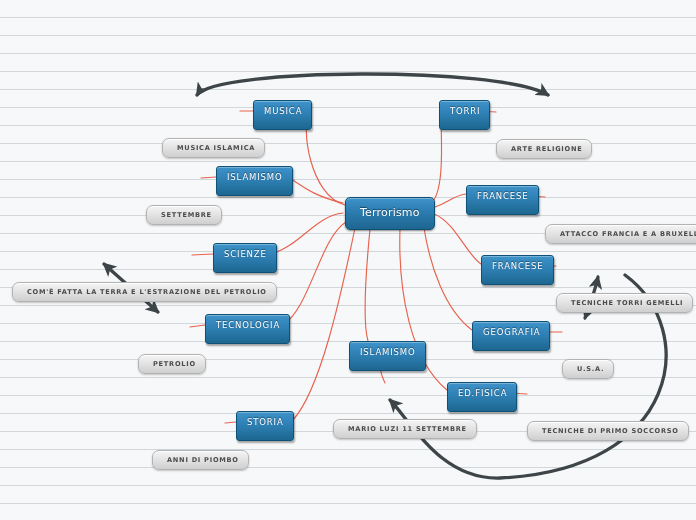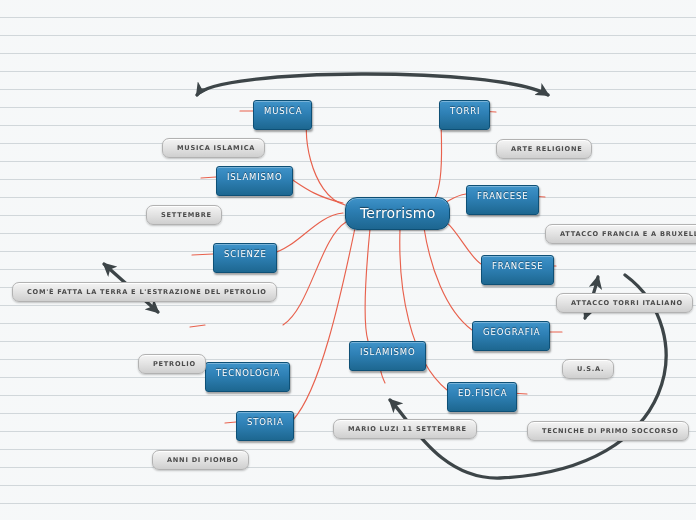--- a/index.html
+++ b/index.html
@@ -39,24 +39,24 @@
     position: absolute;
     box-sizing: border-box;
     white-space: nowrap;
     text-align: center;
     user-select: none;
   }
   
   .node.root {
     background: linear-gradient(to bottom, #3f93c9 0%, #2d7fb4 38%, #1d6690 100%);
     border: 1px solid #0e4f74;
-    border-radius: 12px;
+    border-radius: 5px;
     box-shadow: 0 1px 2px rgba(0,0,0,0.45), inset 0 1px 0 rgba(255,255,255,0.32);
     color: #ffffff;
-    font-size: 14px;
+    font-size: 11px;
     font-weight: normal;
     letter-spacing: 0.2px;
     text-shadow: 0 -1px 1px rgba(0,0,0,0.5);
     padding: 8px 14px 9px 14px;
     line-height: 14px;
     text-align: center;
   }
   
   .node.subject {
     background: linear-gradient(to bottom, #3f93c9 0%, #2f81b6 42%, #1d6790 100%);
@@ -130,34 +130,34 @@
         <path d="M 585 318 C 592 300 595 290 598 277" marker-end="url(#arrowEnd)" marker-start="url(#arrowStart)"></path>
         <path d="M 625 275 C 700 330 680 470 500 478 C 440 480 410 420 390 400" marker-end="url(#arrowEnd)"></path>
       </g>
   </svg>
 
   <div id="node-layer">
       <div class="node root" style="left: 345px; top: 197px;"><span>Terrorismo</span></div>
       <div class="node subject" style="left: 253px; top: 100px;"><span>MUSICA</span></div>
       <div class="node subject" style="left: 216px; top: 166px;"><span>ISLAMISMO</span></div>
       <div class="node subject" style="left: 213px; top: 243px;"><span>SCIENZE</span></div>
-      <div class="node subject" style="left: 205px; top: 314px; margin-top: 48px;"><span>TECNOLOGIA</span></div>
+      <div class="node subject" style="left: 205px; top: 314px;"><span>TECNOLOGIA</span></div>
       <div class="node subject" style="left: 236px; top: 411px;"><span>STORIA</span></div>
       <div class="node subject" style="left: 349px; top: 341px;"><span>ISLAMISMO</span></div>
       <div class="node subject" style="left: 439px; top: 100px;"><span>TORRI</span></div>
       <div class="node subject" style="left: 466px; top: 185px;"><span>FRANCESE</span></div>
       <div class="node subject" style="left: 481px; top: 255px;"><span>FRANCESE</span></div>
       <div class="node subject" style="left: 472px; top: 321px;"><span>GEOGRAFIA</span></div>
       <div class="node subject" style="left: 447px; top: 382px;"><span>ED.FISICA</span></div>
       <div class="node leaf" style="left: 162px; top: 102px;"><span>MUSICA ISLAMICA</span></div>
       <div class="node leaf" style="left: 146px; top: 169px;"><span>SETTEMBRE</span></div>
       <div class="node leaf" style="left: 12px; top: 246px;"><span>COM'È FATTA LA TERRA E L'ESTRAZIONE DEL PETROLIO</span></div>
       <div class="node leaf" style="left: 138px; top: 318px;"><span>PETROLIO</span></div>
       <div class="node leaf" style="left: 152px; top: 414px;"><span>ANNI DI PIOMBO</span></div>
       <div class="node leaf" style="left: 333px; top: 383px; text-align: right;"><span>MARIO LUZI 11 SETTEMBRE</span></div>
       <div class="node leaf" style="left: 496px; top: 103px;"><span>ARTE RELIGIONE</span></div>
       <div class="node leaf" style="left: 545px; top: 188px;"><span>ATTACCO FRANCIA E A BRUXELLES</span></div>
-      <div class="node leaf" style="left: 556px; top: 257px;"><span>ATTACCO TORRI ITALIANO</span></div>
+      <div class="node leaf" style="left: 556px; top: 257px;"><span>TECNICHE TORRI GEMELLI</span></div>
       <div class="node leaf" style="left: 562px; top: 323px;"><span>U.S.A.</span></div>
       <div class="node leaf" style="left: 527px; top: 385px;"><span>TECNICHE DI PRIMO SOCCORSO</span></div>
     </div>
 
 </div>
 
 </body></html>

